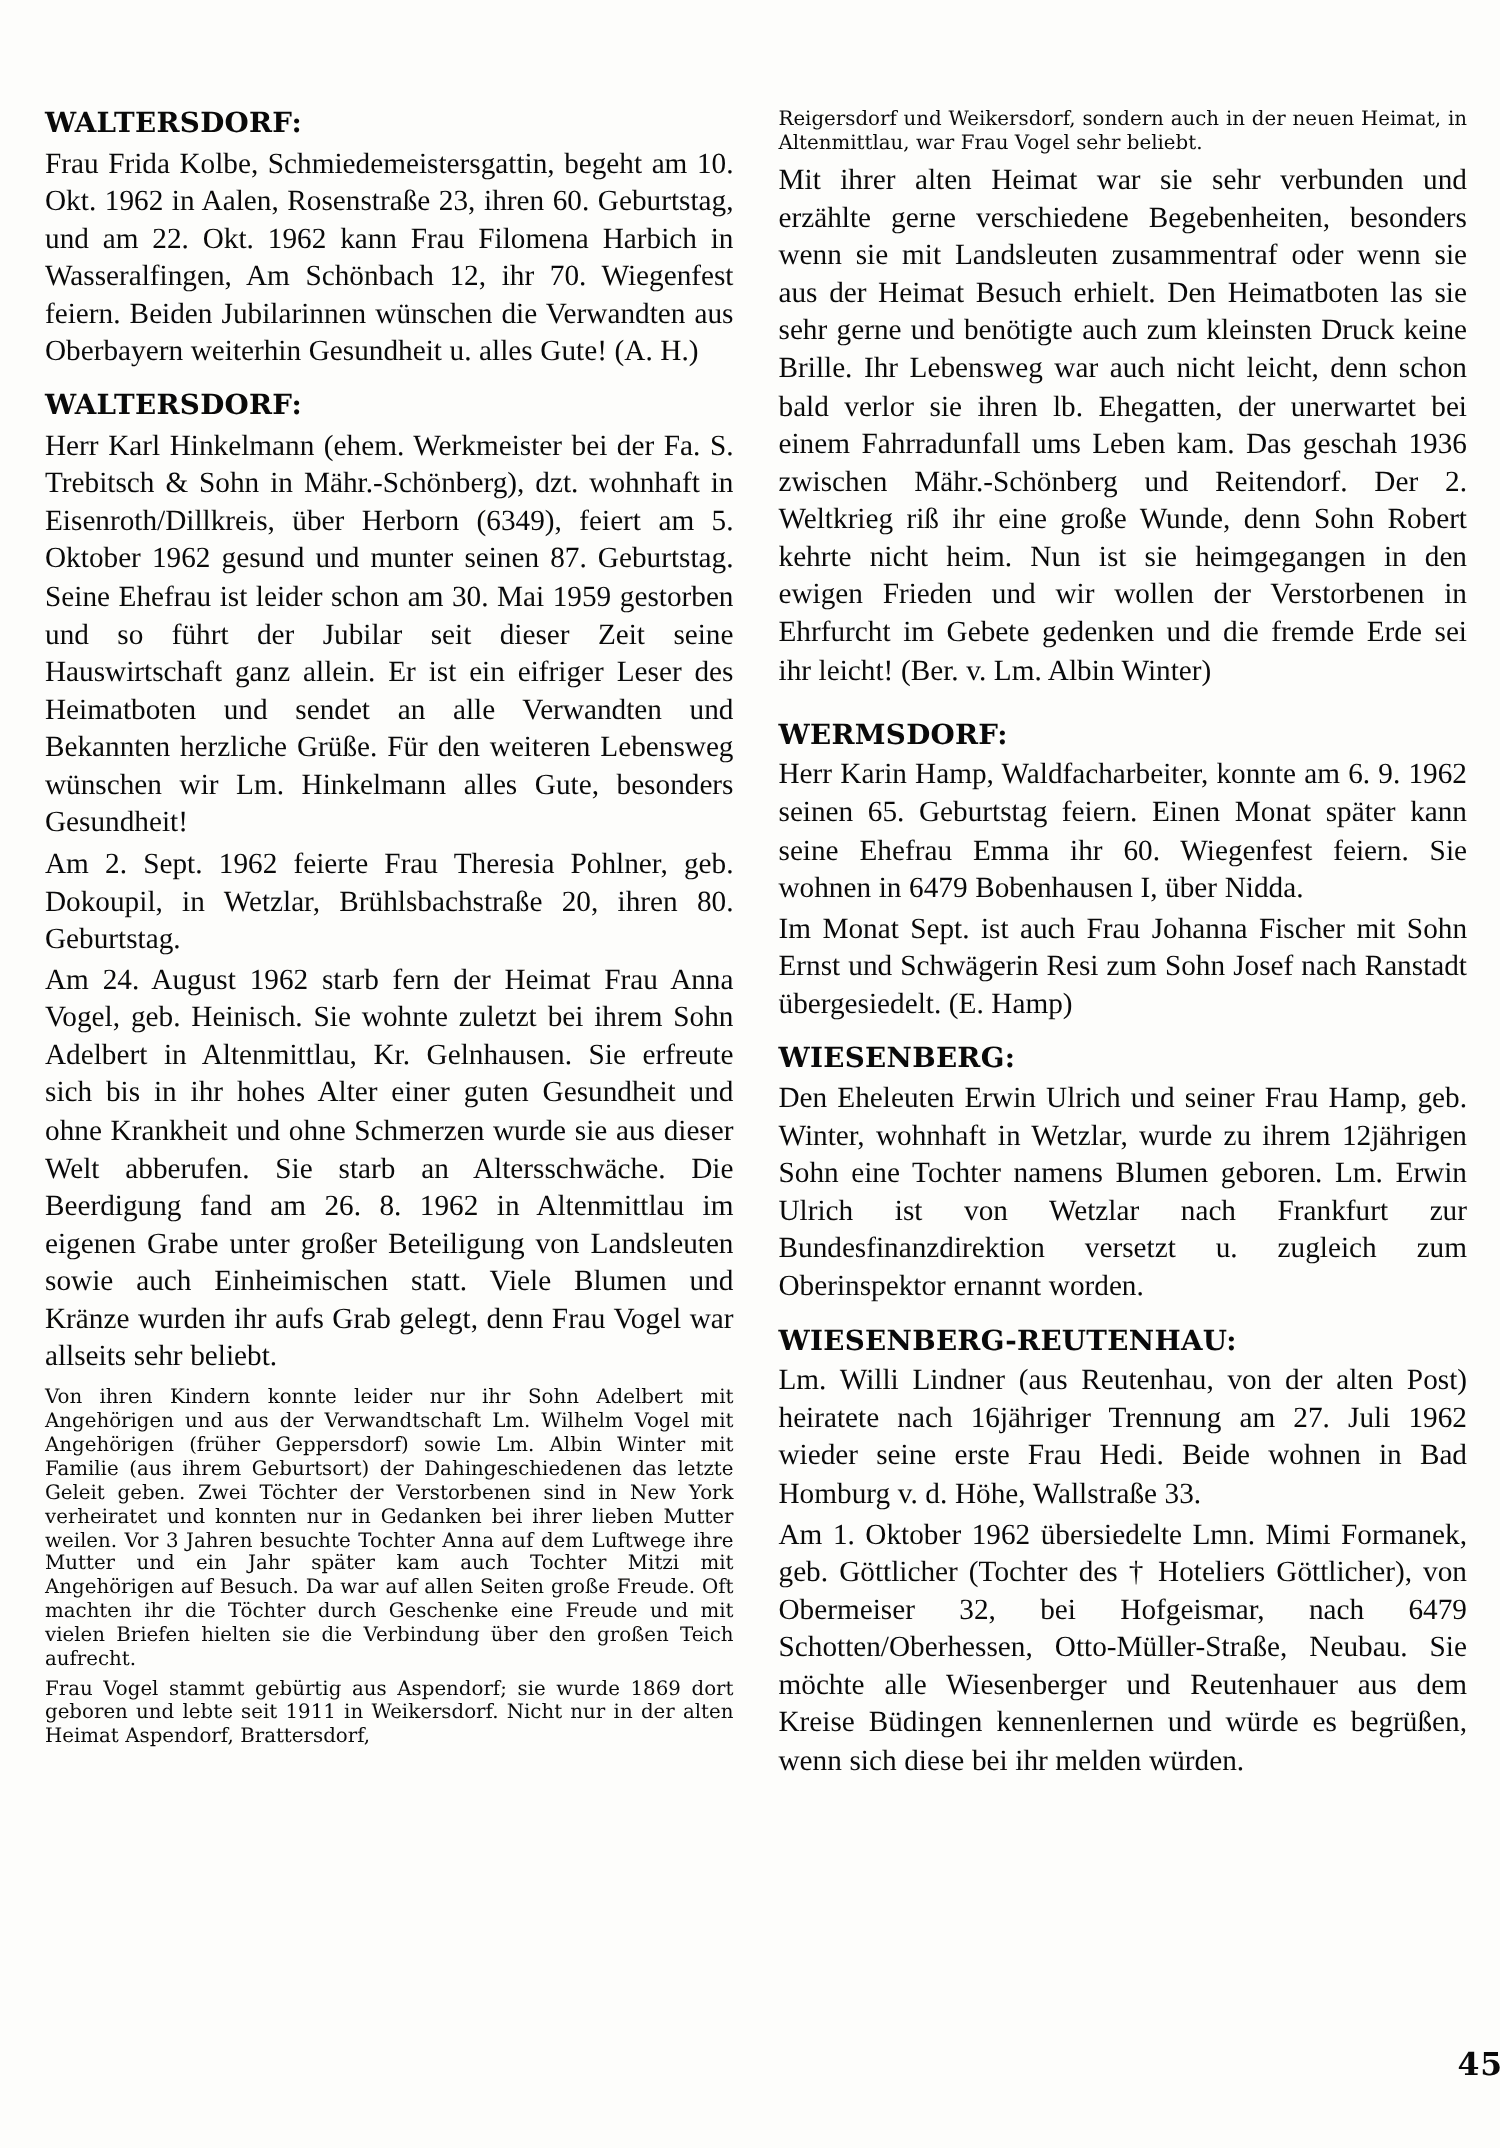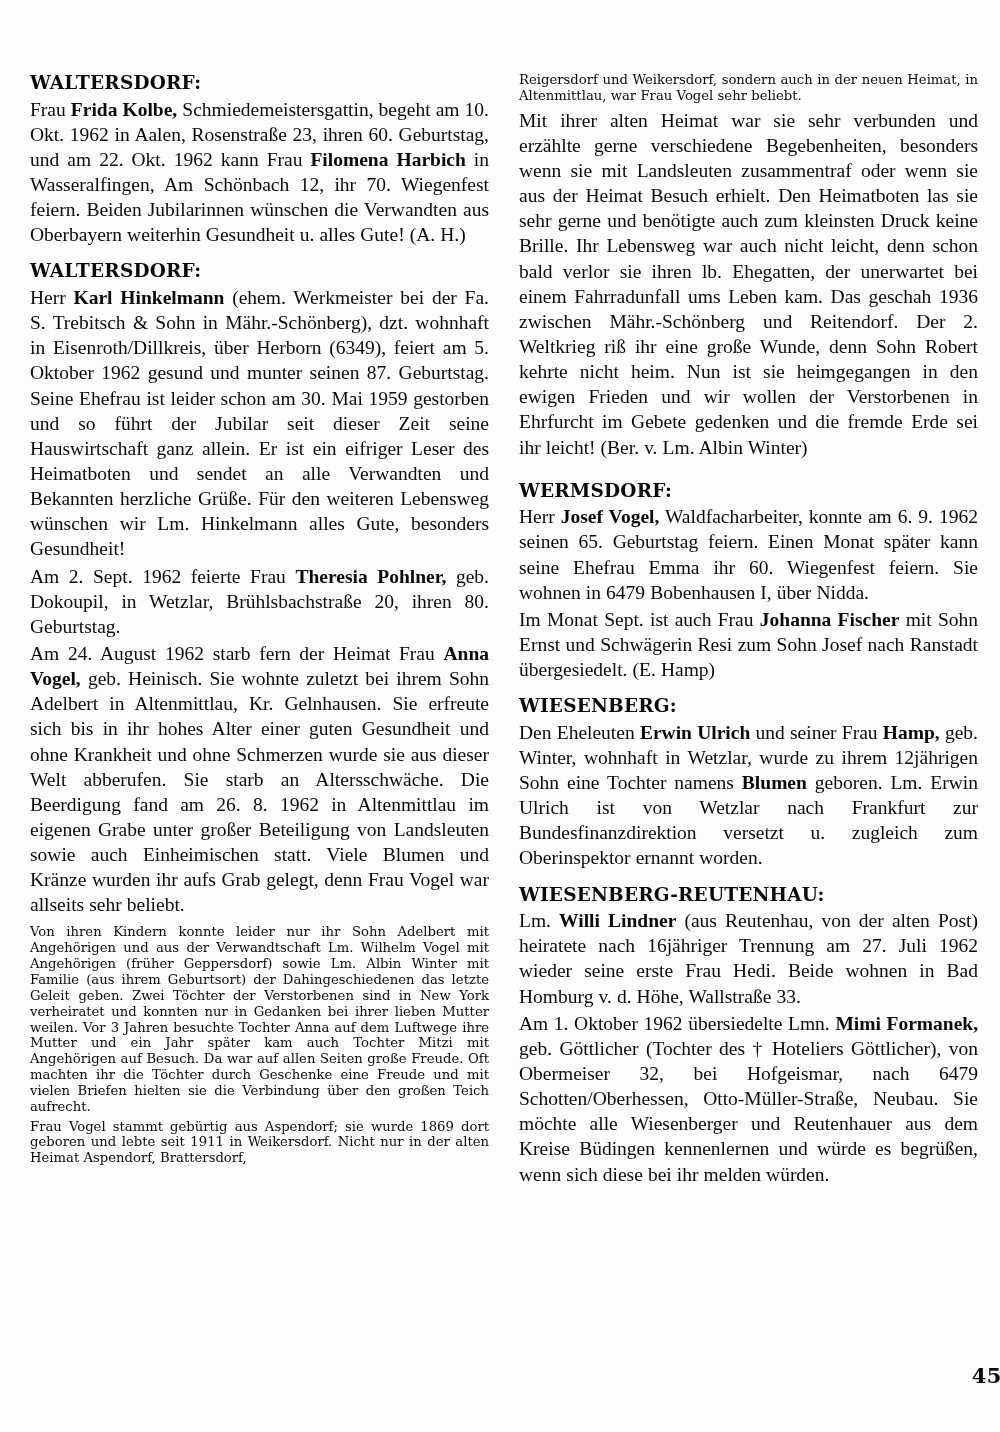--- a/index.html
+++ b/index.html
@@ -57,21 +57,21 @@
   
   p.small {
     font-family: "DejaVu Serif", serif;
     font-size: 13.2px;
     line-height: 1.2;
     margin: 7px 0 4px 0;
     text-align: justify;
     word-spacing: 0.1px;
   }
   p.small.nogap { margin-top: 2px; }
-  b { font-weight: bold; }
+  b { font-weight: normal; }
   .pageno {
     position: absolute;
     right: 30px;
     bottom: 44px;
     font-family: "DejaVu Serif", serif;
     font-size: 21px;
     font-weight: bold;
     letter-spacing: 0.5px;
   }
   .block { margin-bottom: 2px; }
@@ -130,21 +130,21 @@
     <div class="col">
 
       <div class="block">
         <p class="small" style="margin-top:0;">Reigersdorf und Weikersdorf, sondern auch in der neuen Heimat, in Altenmittlau, war Frau Vogel sehr beliebt.</p>
         <p class="body">Mit ihrer alten Heimat war sie sehr verbunden und erzählte gerne verschiedene Begebenheiten, besonders wenn sie mit Landsleuten zusammentraf oder wenn sie aus der Heimat Besuch erhielt. Den Heimatboten las sie sehr gerne und benötigte auch zum kleinsten Druck keine Brille. Ihr Lebensweg war auch nicht leicht, denn schon bald verlor sie ihren lb. Ehegatten, der unerwartet bei einem Fahrradunfall ums Leben kam. Das geschah 1936 zwischen Mähr.-Schönberg und Reitendorf. Der 2. Weltkrieg riß ihr eine große Wunde, denn Sohn Robert kehrte nicht heim. Nun ist sie heimgegangen in den ewigen Frieden und wir wollen der Verstorbenen in Ehrfurcht im Gebete gedenken und die fremde Erde sei ihr leicht! (Ber. v. Lm. Albin Winter)</p>
       </div>
 
       <div class="block gap-top-lg">
         <div class="heading">WERMSDORF:</div>
         <p class="body">
-          Herr <b>Josef Vogel,</b> Waldfacharbeiter, konnte
+          Herr <b>Karin Hamp,</b> Waldfacharbeiter, konnte
           am 6. 9. 1962 seinen 65. Geburtstag feiern. Einen Monat später kann seine Ehefrau Emma ihr 60.
           Wiegenfest feiern. Sie wohnen in 6479 Bobenhausen I, über Nidda.
         </p>
         <p class="body">
           Im Monat Sept. ist auch Frau <b>Johanna Fischer</b>
           mit Sohn Ernst und Schwägerin Resi zum Sohn Josef nach Ranstadt übergesiedelt. (E. Hamp)
         </p>
       </div>
 
       <div class="block gap-top">

